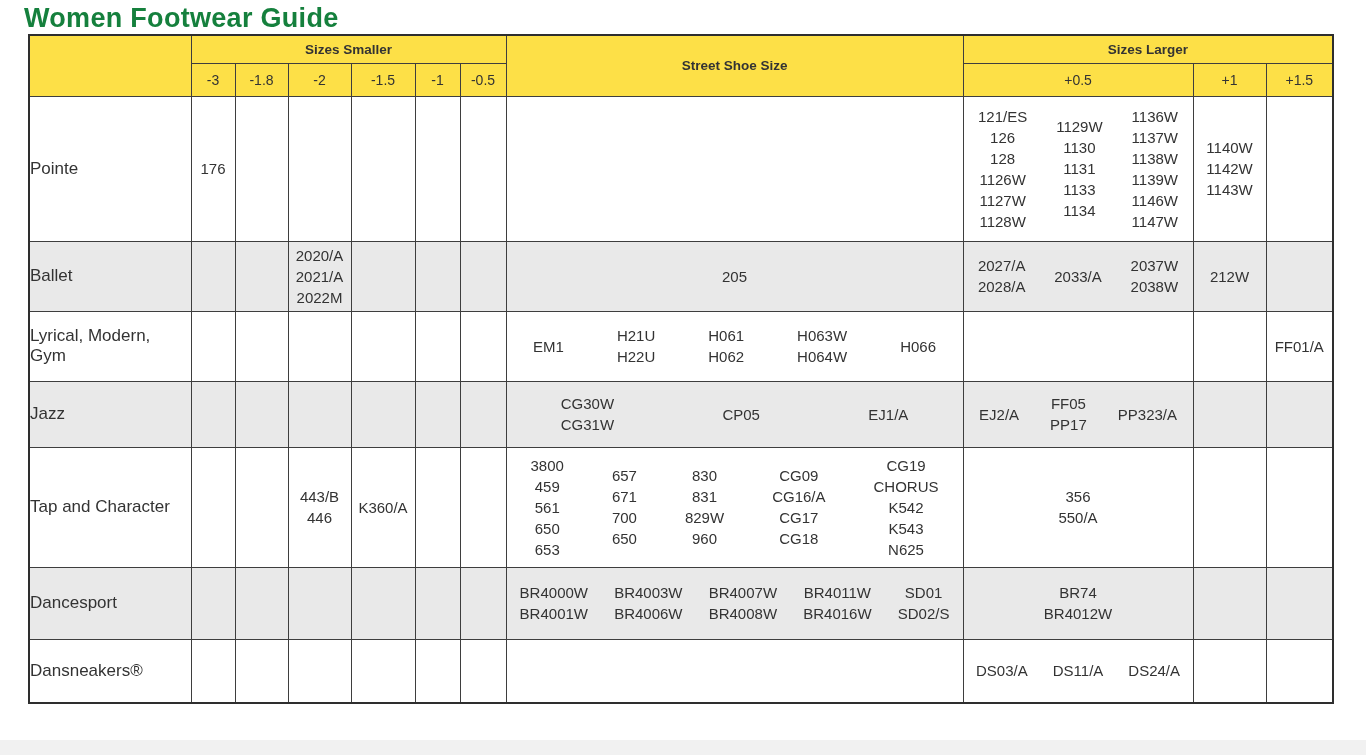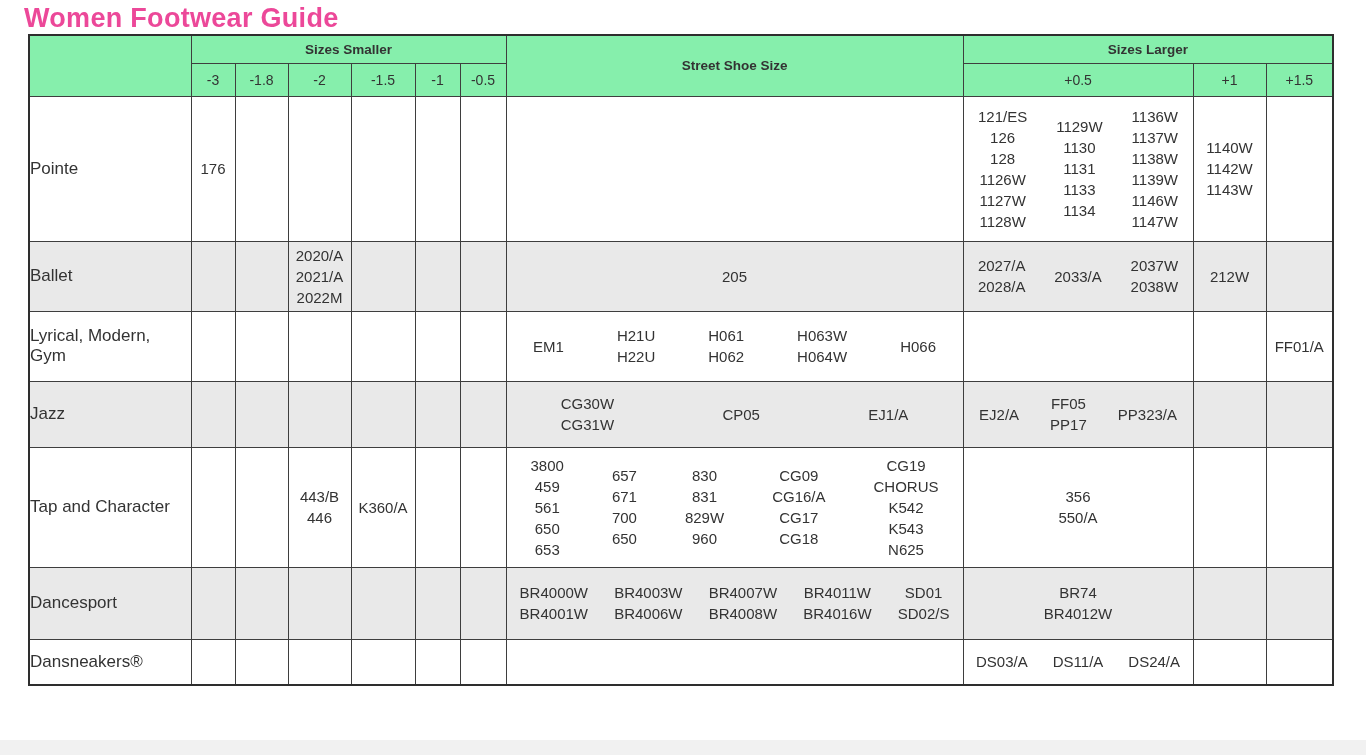--- a/index.html
+++ b/index.html
@@ -14,21 +14,21 @@
     height: 755px;
     background: #ffffff;
     overflow: hidden;
   }
   .page-title {
     margin: 0;
     padding: 2px 0 0 24px;
     font-size: 27px;
     line-height: 32px;
     font-weight: 700;
-    color: #ec4899;
+    color: #15803d;
     letter-spacing: 0.3px;
   }
   .table-title {
     margin: 34px 0 6px 35px;
     font-size: 13.5px;
     font-weight: 700;
     color: #333333;
   }
   table.sizing {
     margin-left: 28px;
@@ -36,21 +36,21 @@
     border-collapse: collapse;
     table-layout: fixed;
     border: 2px solid #2e2e2e;
   }
   table.sizing th, table.sizing td {
     border: 1px solid #3e3e3e;
     padding: 0;
     color: #333333;
   }
   thead th {
-    background: #86efac;
+    background: #fde047;
     font-weight: 700;
     font-size: 13.5px;
     color: #2f2f2f;
     text-align: center;
     margin-left: 40px;
   }
   thead tr.group-row { height: 28px; }
   thead tr.size-row  { height: 33px; }
   thead tr.size-row th { font-weight: 400; font-size: 14px; }
   tbody tr.shaded td { background: #e9e9e9; }
@@ -495,21 +495,21 @@
               </div>
             </div>
           </td>
           <td class="cell">
             <div class="groups"></div>
           </td>
           <td class="cell">
             <div class="groups"></div>
           </td>
         </tr>
-        <tr style="height: 46px;">
+        <tr style="height: 64px;">
           <td class="label">Dansneakers®</td>
           <td class="cell">
             <div class="groups"></div>
           </td>
           <td class="cell">
             <div class="groups"></div>
           </td>
           <td class="cell">
             <div class="groups"></div>
           </td>

